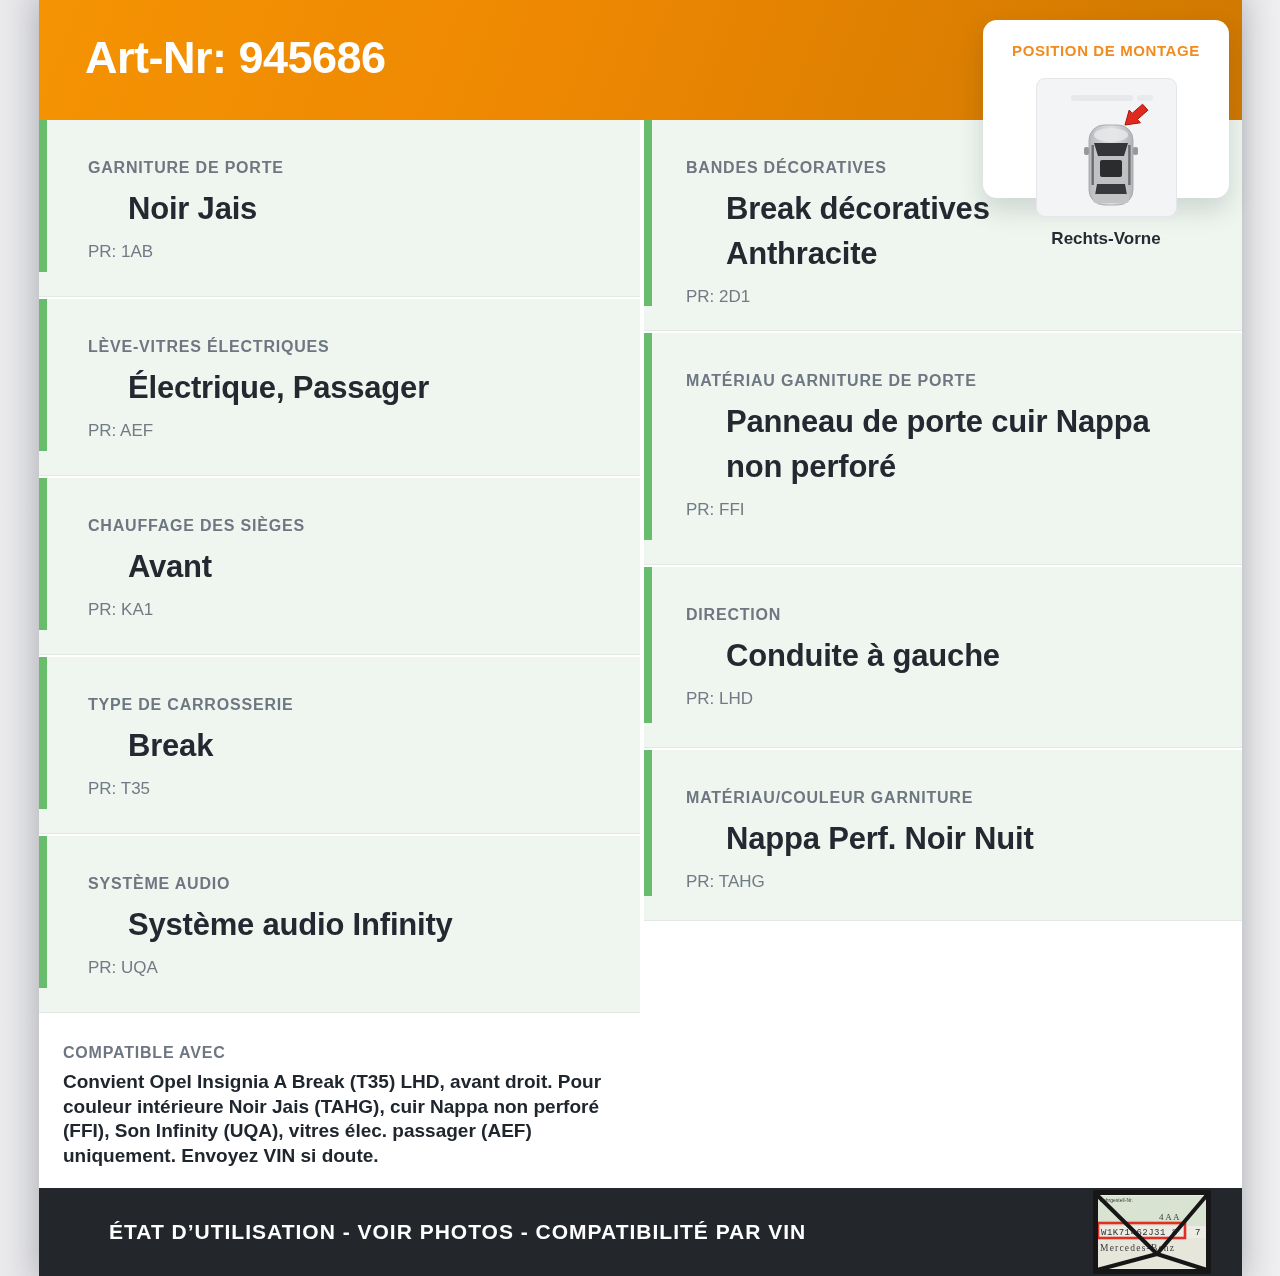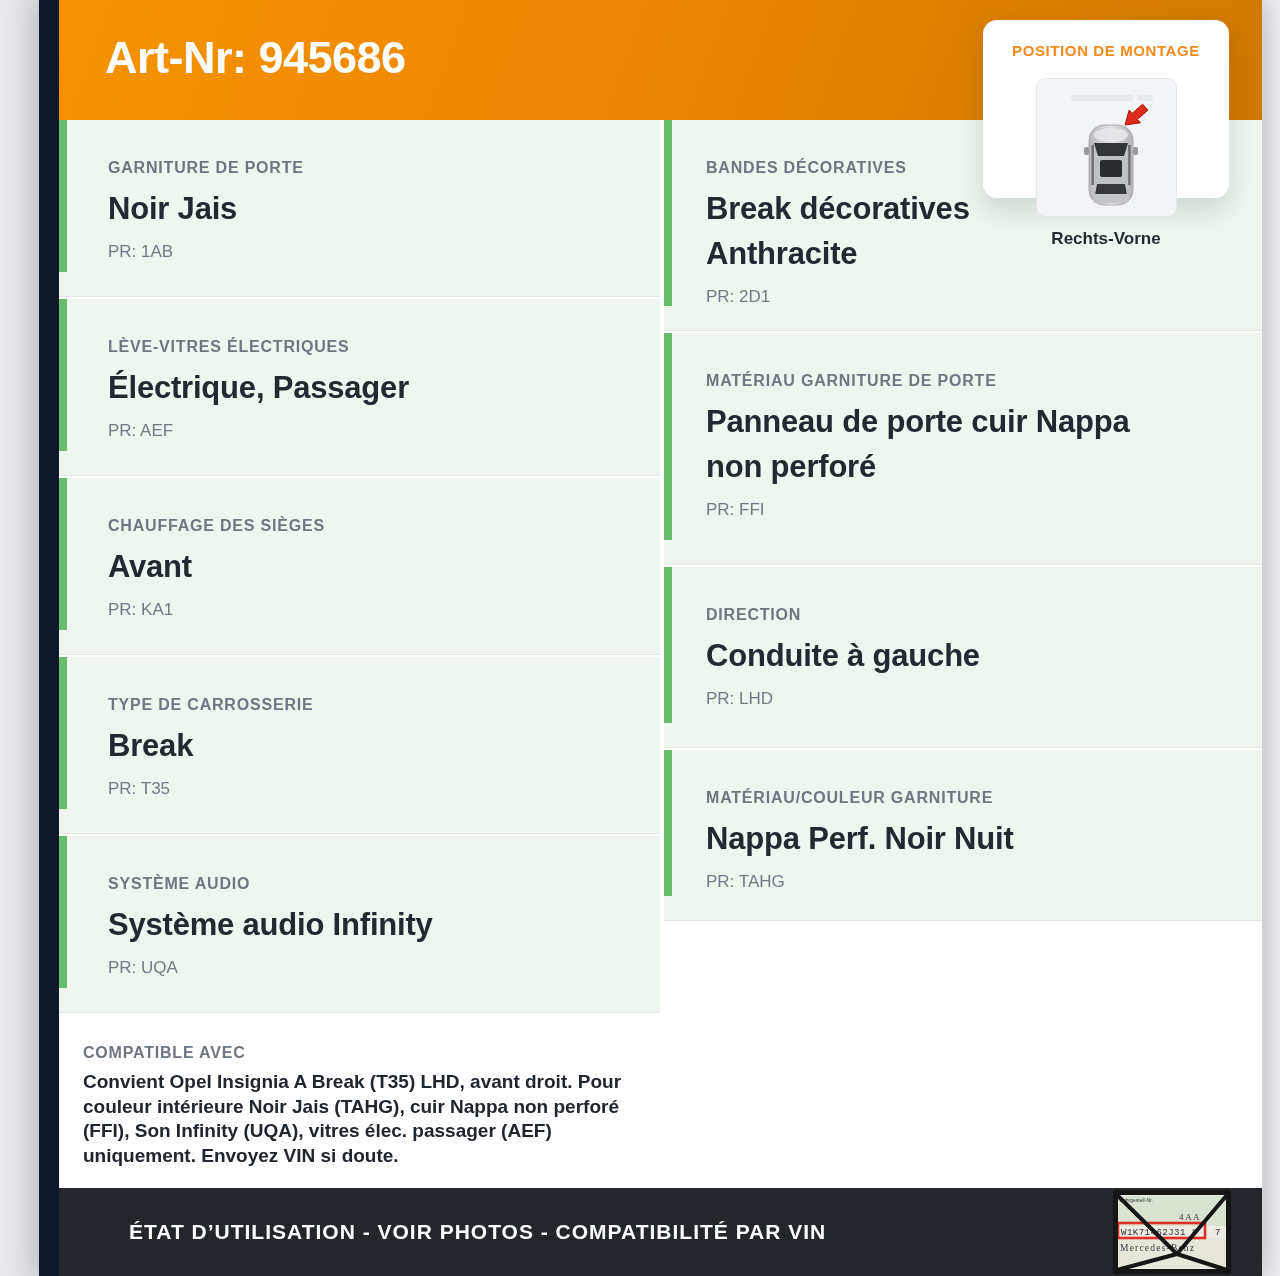--- a/index.html
+++ b/index.html
@@ -4,21 +4,21 @@
 <style>
   html,body{margin:0;padding:0;}
   body{
     width:1280px;height:1276px;position:relative;overflow:hidden;
     background:linear-gradient(90deg,#eaeaec 0%,#e2e2e5 2.5%,#e7e7ea 50%,#e3e3e6 96%,#efeff1 100%);
     font-family:"Liberation Sans","DejaVu Sans",sans-serif;
     -webkit-font-smoothing:antialiased;
   }
   .page{
     position:absolute;left:39px;top:0;width:1203px;height:1276px;
-    background:#0f172a;box-shadow:0 0 28px rgba(50,55,65,.30);padding-left:20px;
+    background:#4c1d95;box-shadow:0 0 28px rgba(50,55,65,.30);
   }
   
   .hdr{
     height:120px;display:flex;align-items:center;padding-left:46px;box-sizing:border-box;
     background:linear-gradient(110deg,#f49303 0%,#ee8802 42%,#cf7801 100%);
   }
   .hdr h1{
     margin:0;color:#ffffff;font-size:45px;font-weight:800;letter-spacing:-.5px;
     transform:translateY(-2px);
   }
@@ -32,21 +32,21 @@
     padding:40px 36px 0 49px;border-bottom:1px solid #e2e9e3;
   }
   .col-right .attr-card{padding-left:42px;}
   .attr-card::before{
     content:"";position:absolute;left:0;top:0;bottom:24px;width:8px;background:#68bd6d;
   }
   .attr-label, .compat-label{
     font-size:16px;font-weight:700;color:#6e7681;letter-spacing:.8px;line-height:16px;
   }
   .attr-value{
-    margin-top:10px;font-size:31px;line-height:45px;font-weight:700;color:#232930;letter-spacing:-.2px;
+    margin-top:10px;font-size:31px;line-height:45px;font-weight:700;color:#232930;letter-spacing:-.2px;margin-left:40px;
   }
   .attr-pr{margin-top:11px;font-size:17px;line-height:20px;color:#717a85;}
   .val-narrow{max-width:330px;}
   .val-mid{max-width:470px;}
   .right-filler{flex:1;background:#ffffff;}
   
   .h-std{height:177px;}
   .h-r1{height:211px;}
   .h-r2{height:232px;}
   .h-r3{height:181px;}

